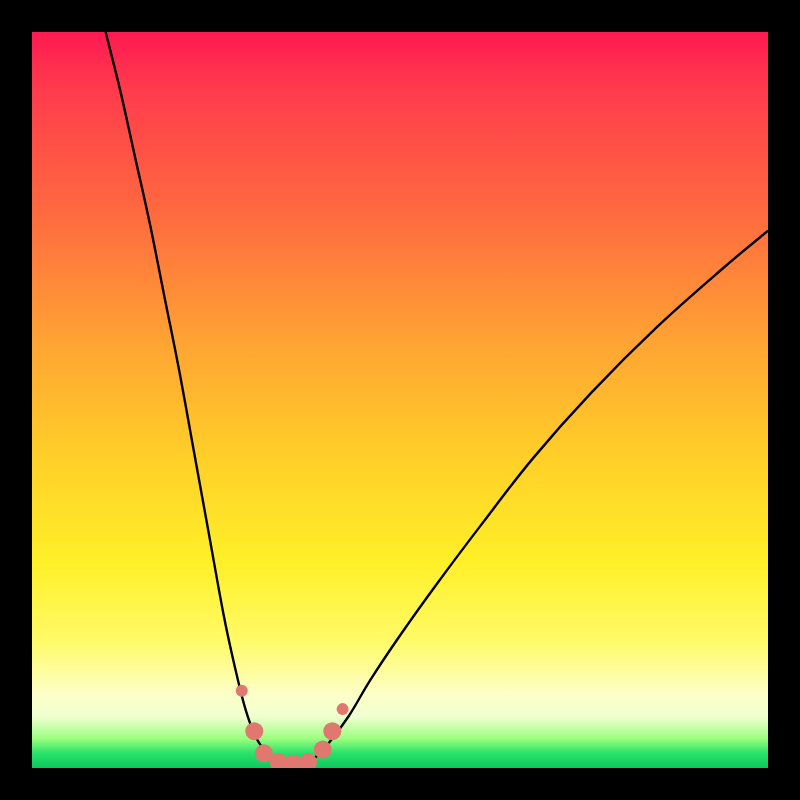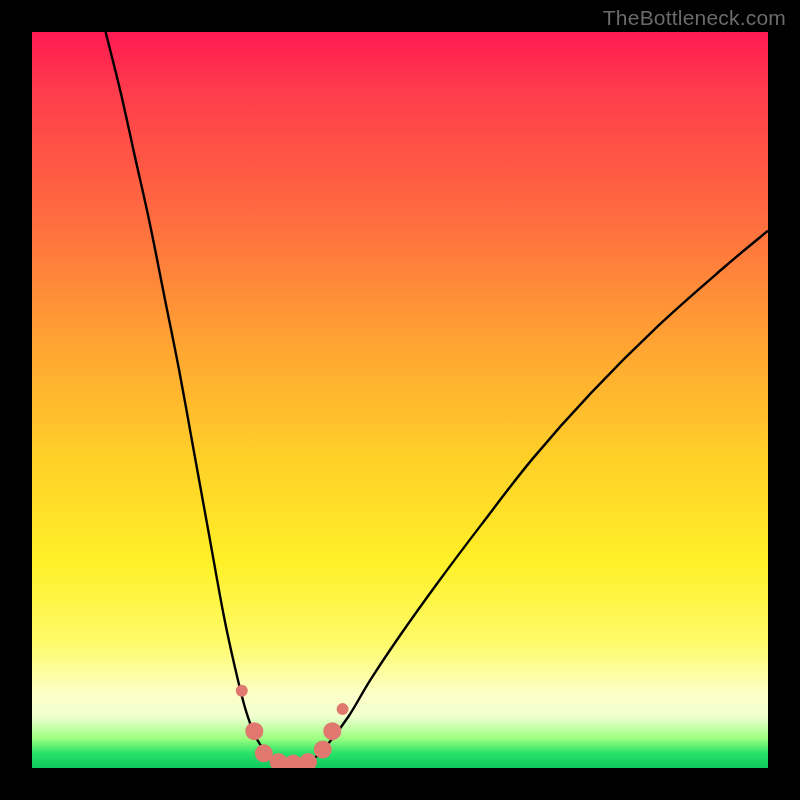--- a/index.html
+++ b/index.html
@@ -54,21 +54,20 @@
     position: absolute;
     top: 0; left: 0;
     width: 736px; height: 736px;
   }
 </style>
 </head>
 <body>
 
 <div class="frame">
 
-  <div class="watermark">TheBottleneck.com</div>
 
   <div class="plot">
     <svg class="curve" viewBox="0 0 736 736" preserveAspectRatio="none">
       <path id="left-path" fill="none" stroke="#000" stroke-width="2.4" d="M 73.60000000000001,0 C 76.2496,10.598399999999998 83.0208,36.358399999999996 88.32,58.879999999999995 C 93.61919999999999,81.4016 97.74080000000001,101.2736 103.04,125.12 C 108.3392,148.96640000000002 112.4608,166.18880000000001 117.76,191.36 C 123.0592,216.5312 127.18079999999999,238.464 132.48,264.96 C 137.7792,291.45599999999996 141.9008,310.7391999999999 147.20000000000002,338.55999999999995 C 152.49920000000003,366.38079999999997 156.6208,390.3744 161.92,419.52 C 167.21919999999997,448.6656 171.34079999999997,471.3344 176.64,500.48 C 181.9392,529.6256000000001 186.72320000000002,557.5936 191.36,581.44 C 195.9968,605.2864000000001 198.4256,615.7376 202.4,632.96 C 206.3744,650.1824 209.4656,663.8720000000001 213.44,677.12 C 217.4144,690.3679999999999 220.5056,698.6111999999999 224.48,706.56 C 228.4544,714.5088 232.208,717.3055999999999 235.52,721.28 C 238.83200000000002,725.2544 240.23040000000003,726.6528 242.88000000000002,728.64 C 245.52960000000002,730.6272 248.9152,731.6576 250.24,732.32"></path>
       <path id="floor-path" fill="none" stroke="#000" stroke-width="2.4" d="M 250.24,732.32 C 252.2272,732.32 257.30559999999997,732.32 261.28,732.32 C 265.2544,732.32 270.33279999999996,732.32 272.32,732.32"></path>
       <path id="right-path" fill="none" stroke="#000" stroke-width="2.4" d="M 272.32,732.32 C 273.6448,731.6576 275.7056,731.952 279.68,728.64 C 283.6544,725.328 287.776,721.8688 294.40000000000003,713.92 C 301.02400000000006,705.9712 308.5312,696.4032 316.48,684.48 C 324.4288,672.5568000000001 329.2864,662.2528000000001 338.56,647.6800000000001 C 347.8336,633.1072 356.0768,620.7424 368,603.52 C 379.9232,586.2976 390.22720000000004,571.872 404.8,552 C 419.3728,532.128 431.7376,515.6416 448.96,493.12 C 466.1824,470.5984 480.608,450.7264 500.48,426.88 C 520.352,403.0336 536.8384,384.4864 559.36,360.64 C 581.8816,336.79359999999997 601.7536,316.9216 625.6,294.40000000000003 C 649.4464,271.87840000000006 671.968,252.74239999999998 691.8399999999999,235.51999999999998 C 711.7119999999999,218.2976 728.0512,205.34400000000002 736,198.72000000000003"></path>
       <g id="marker-group">
           <circle cx="209.76" cy="658.72" r="6" fill="#e0786f"></circle>
           <circle cx="222.272" cy="699.2" r="9" fill="#e0786f"></circle>
           <circle cx="231.84" cy="721.28" r="9" fill="#e0786f"></circle>

